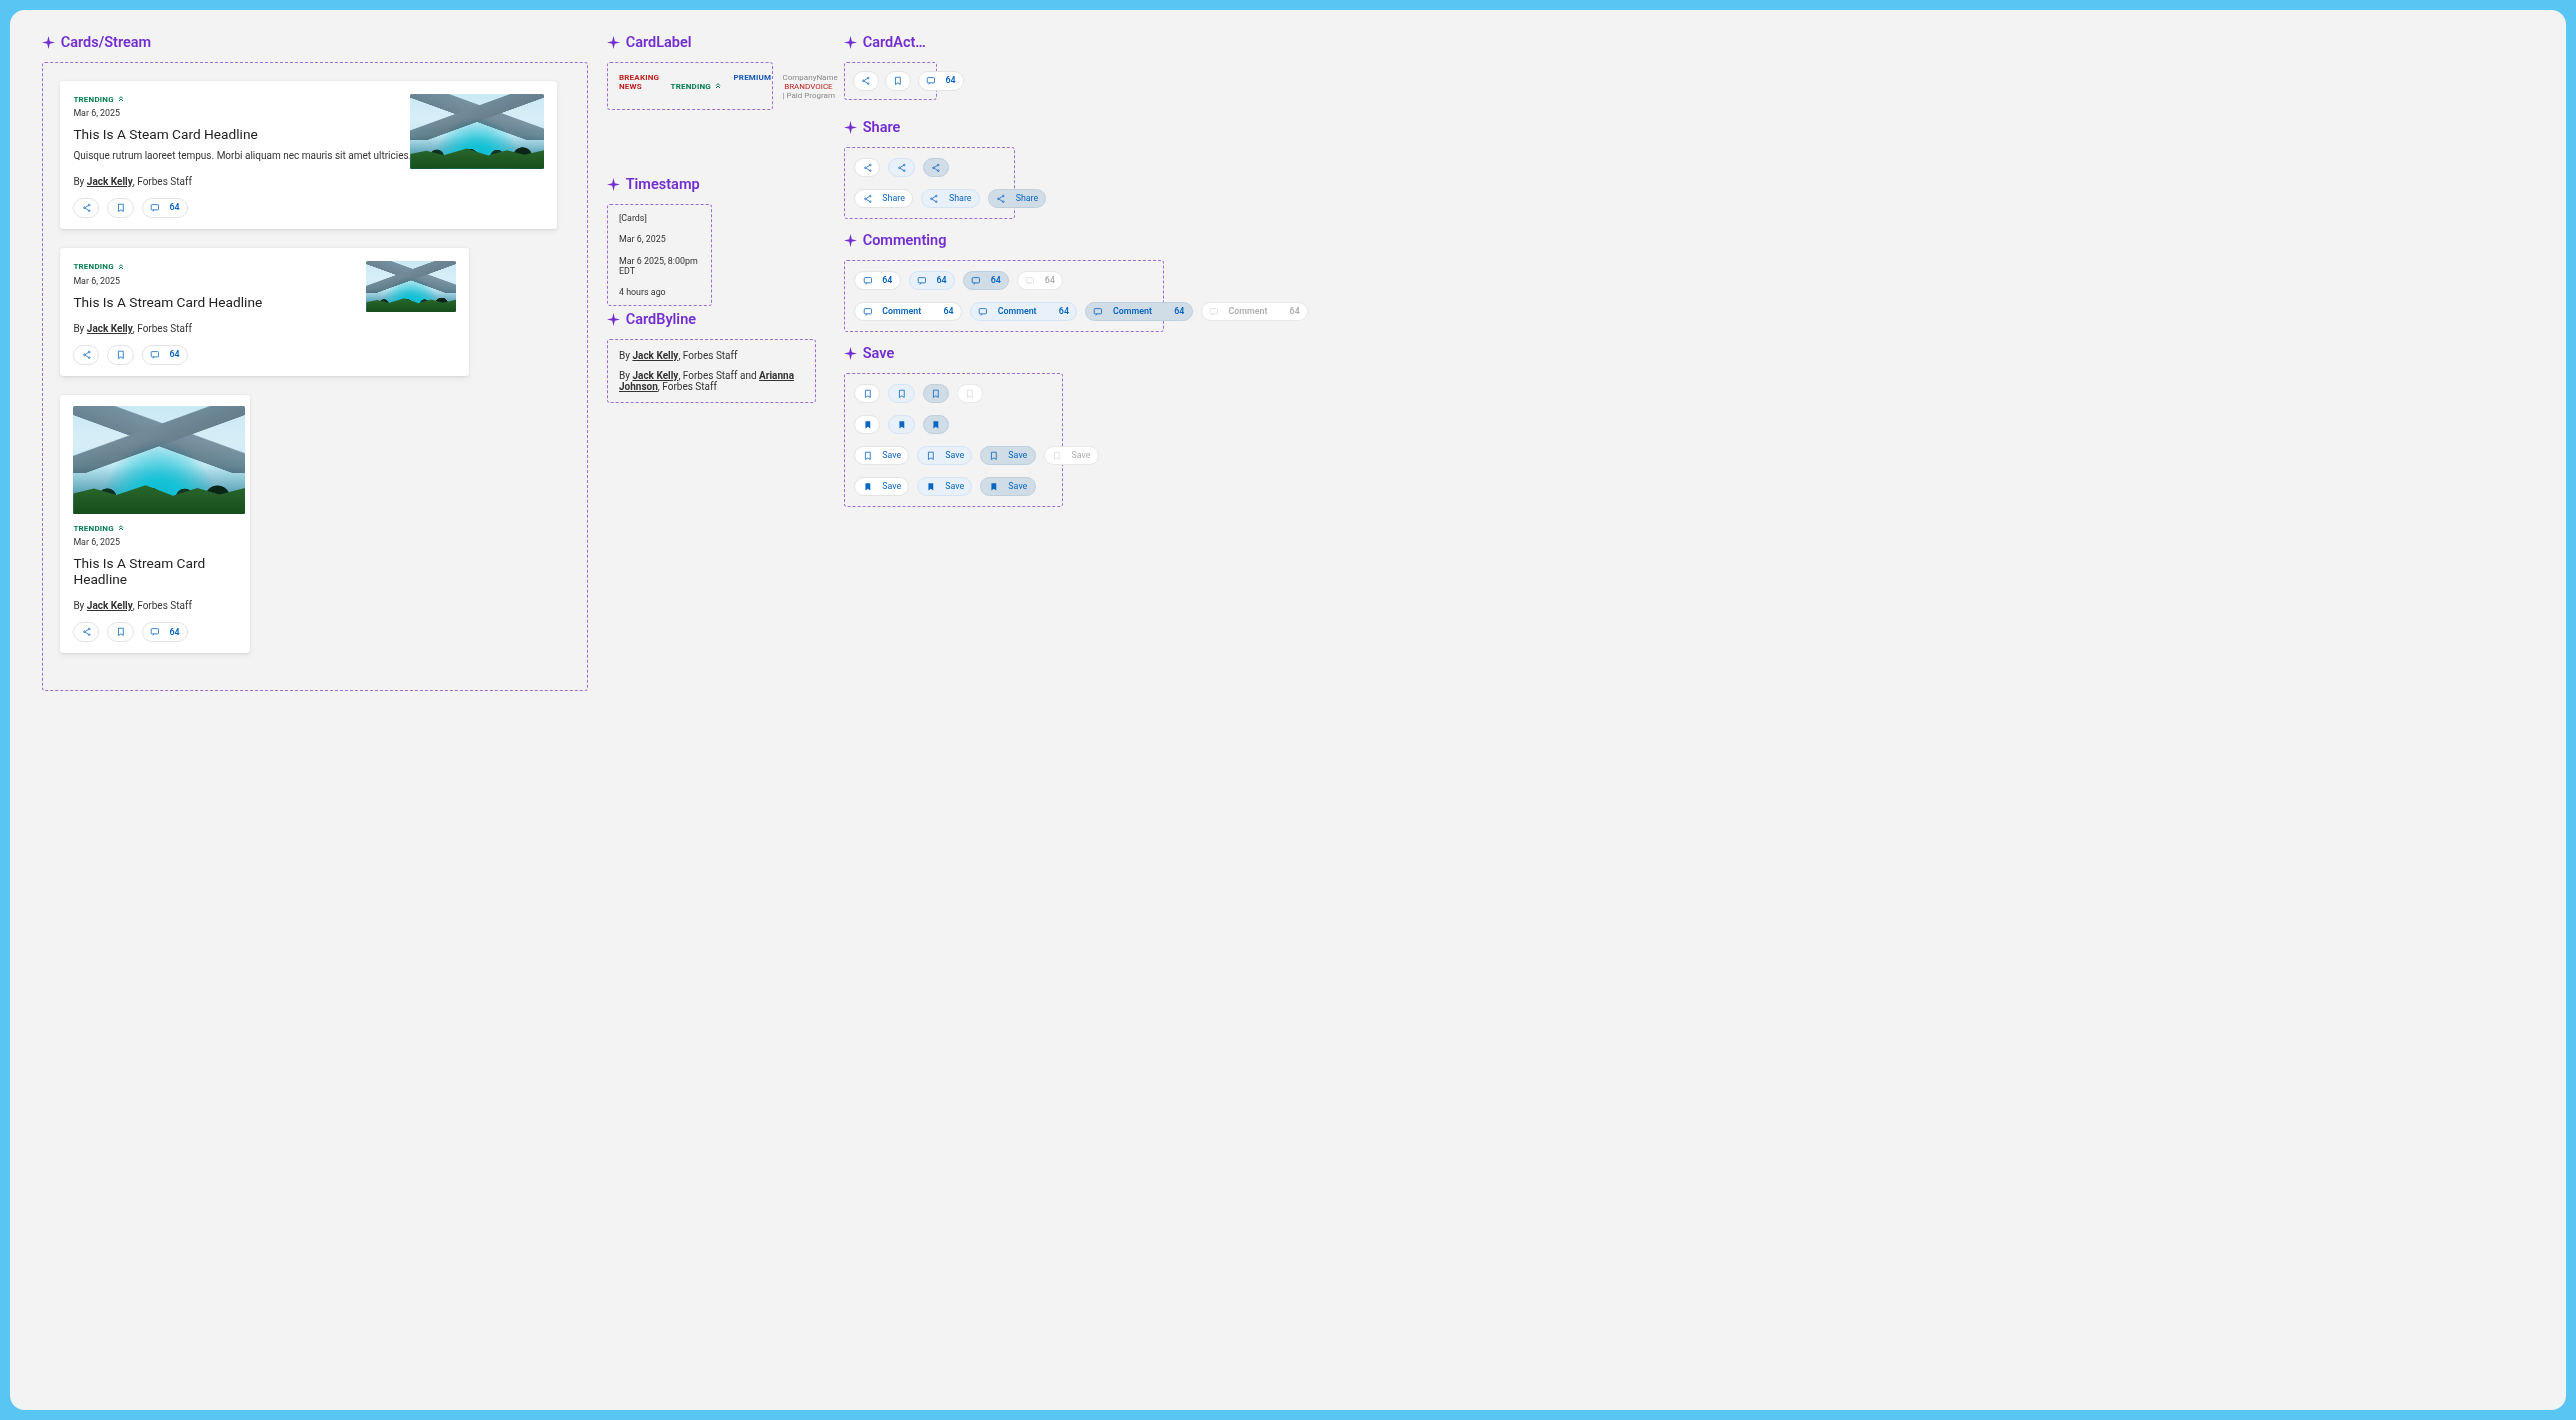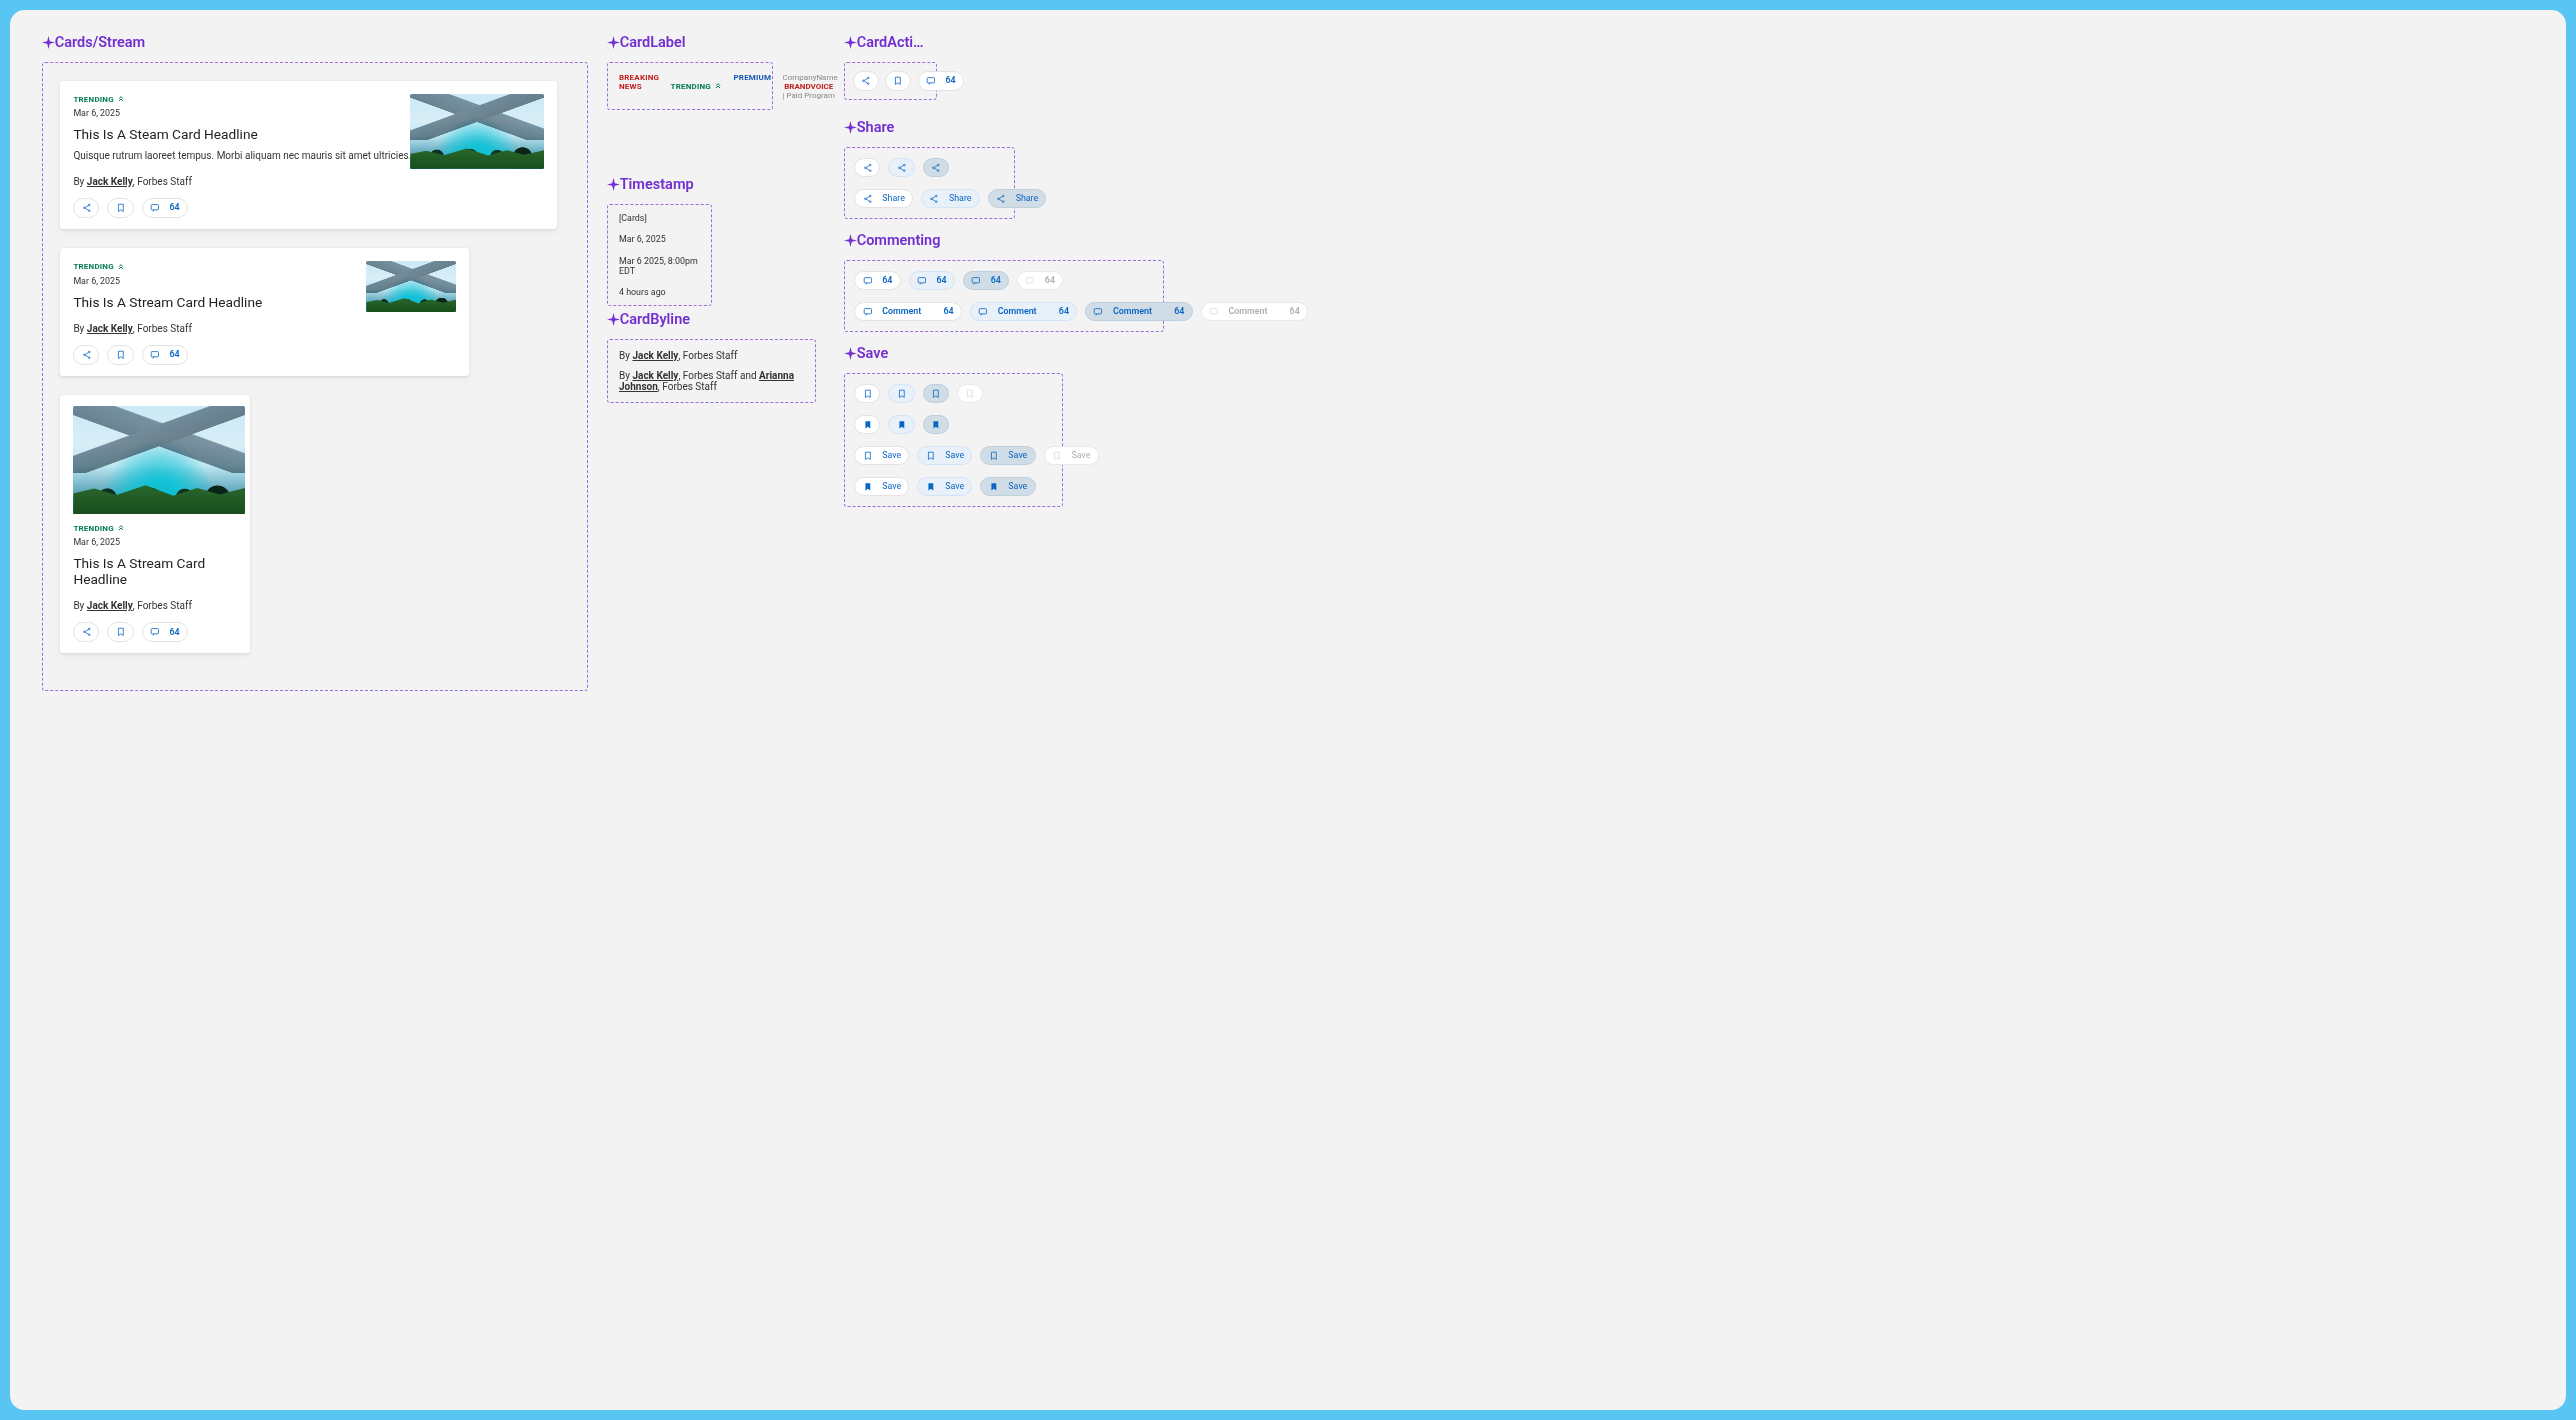--- a/index.html
+++ b/index.html
@@ -19,21 +19,21 @@
     padding:22.5px 29px;
     position:relative;
     overflow:hidden;
   }
   .section{
     position:absolute;
   }
   .section-title{
     display:flex;
     align-items:center;
-    gap:0;
+    gap:6px;
     color:#722ED1;
     font-size:14.5px;
     font-weight:600;
     margin-bottom:11.3px;
     max-width:100%;
     white-space:nowrap;
   }
   .section-title .diamond-icon{flex-shrink:0}
   .section-title span{overflow:hidden;text-overflow:ellipsis}
   .diamond-icon{width:13px;height:13px;display:inline-flex;align-items:center;justify-content:center}
@@ -110,21 +110,21 @@
   }
 
   
   .label-col{left:597px;top:24px;width:166px}
   .label-col .dashed{padding:9.7px 11.3px;display:flex;flex-direction:row;gap:11.3px}
   .lbl{font-size:8px;font-weight:700;letter-spacing:0.2px}
   .lbl.breaking{color:#C11E1E}
   .lbl.trending{color:#047D51;display:inline-flex;gap:3.2px;align-items:center}
   .lbl.premium{color:#1657B8}
   .brandvoice{font-size:8px;color:#888}
-  .brandvoice .bv{color:#C11E1E;font-weight:700;margin:0 1.6px}
+  .brandvoice .bv{color:#C11E1E;font-weight:400;margin:0 1.6px}
   .brandvoice .paid{color:#888}
 
   
   .ts-col{left:597px;top:166px;width:105px}
   .ts-col .dashed{padding:8px 11.3px;display:flex;flex-direction:column;gap:11.3px;font-size:8.9px;color:#333}
 
   
   .byline-col{left:597px;top:301px;width:209px}
   .byline-col .dashed{padding:9.7px 11.3px;display:flex;flex-direction:column;gap:9.7px;font-size:8.9px}
 

